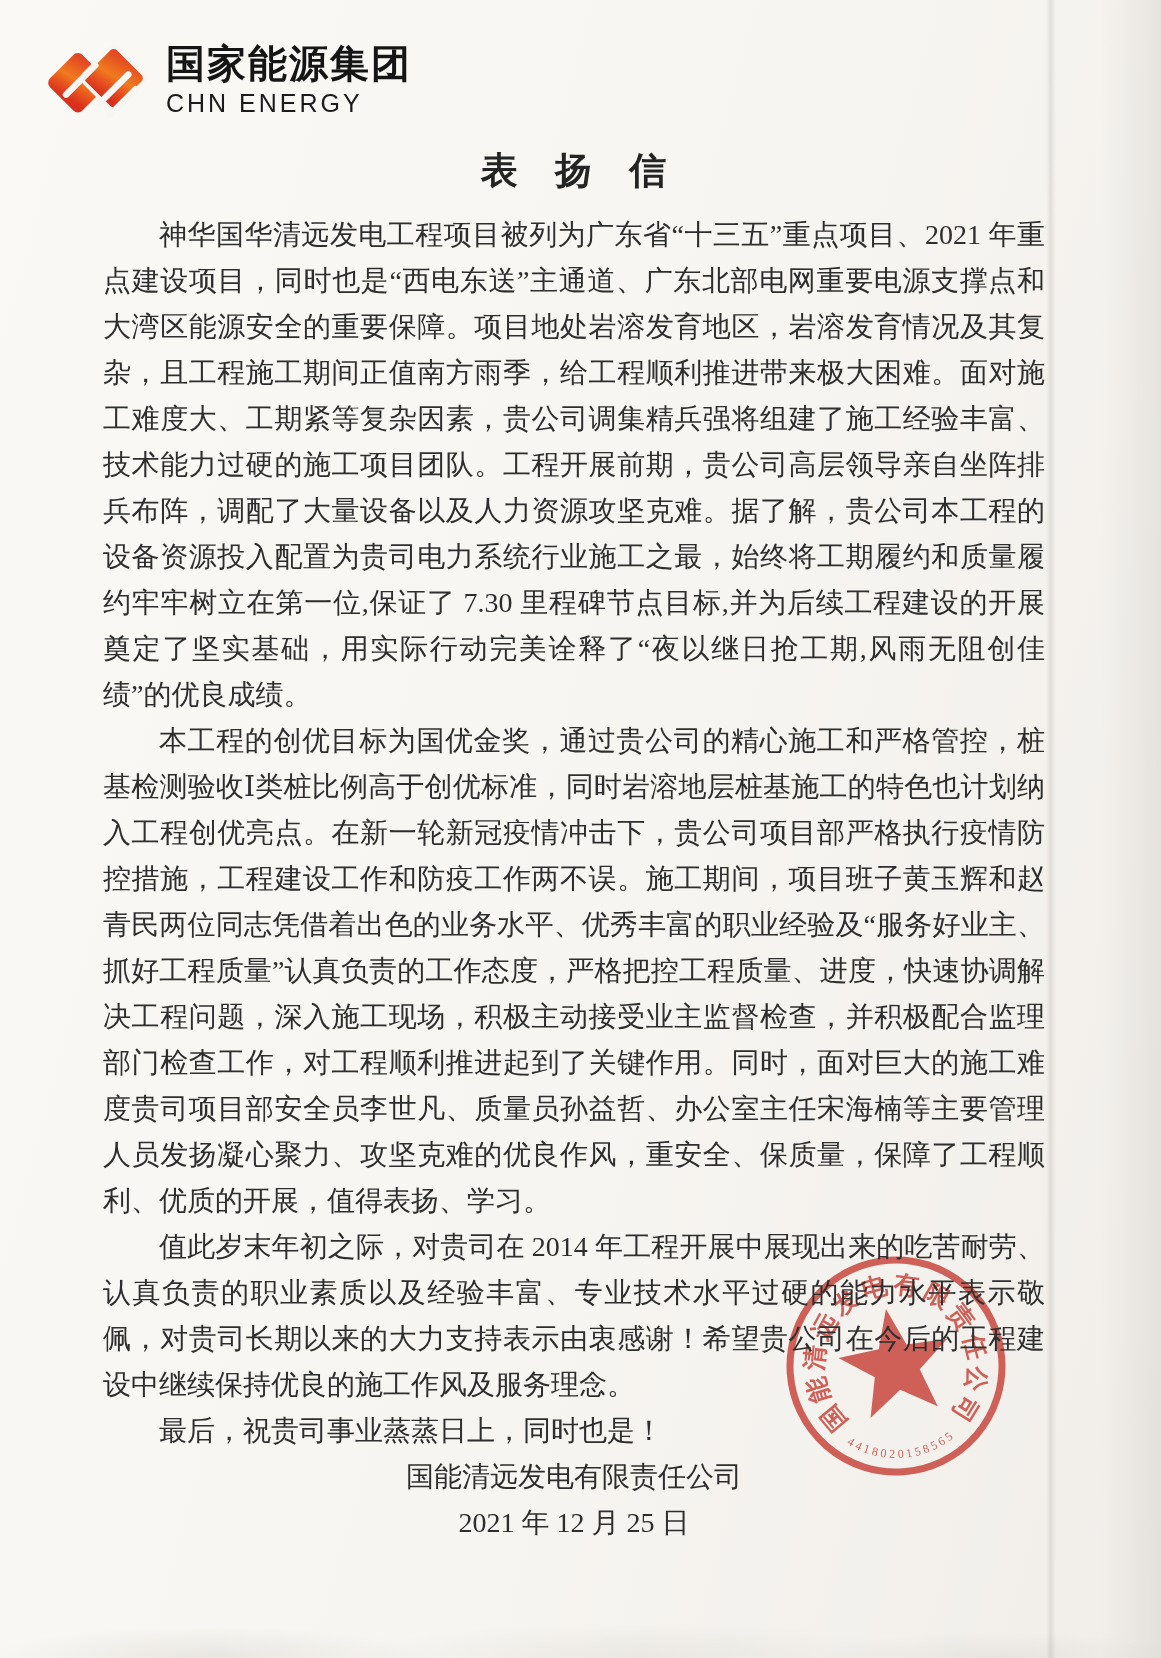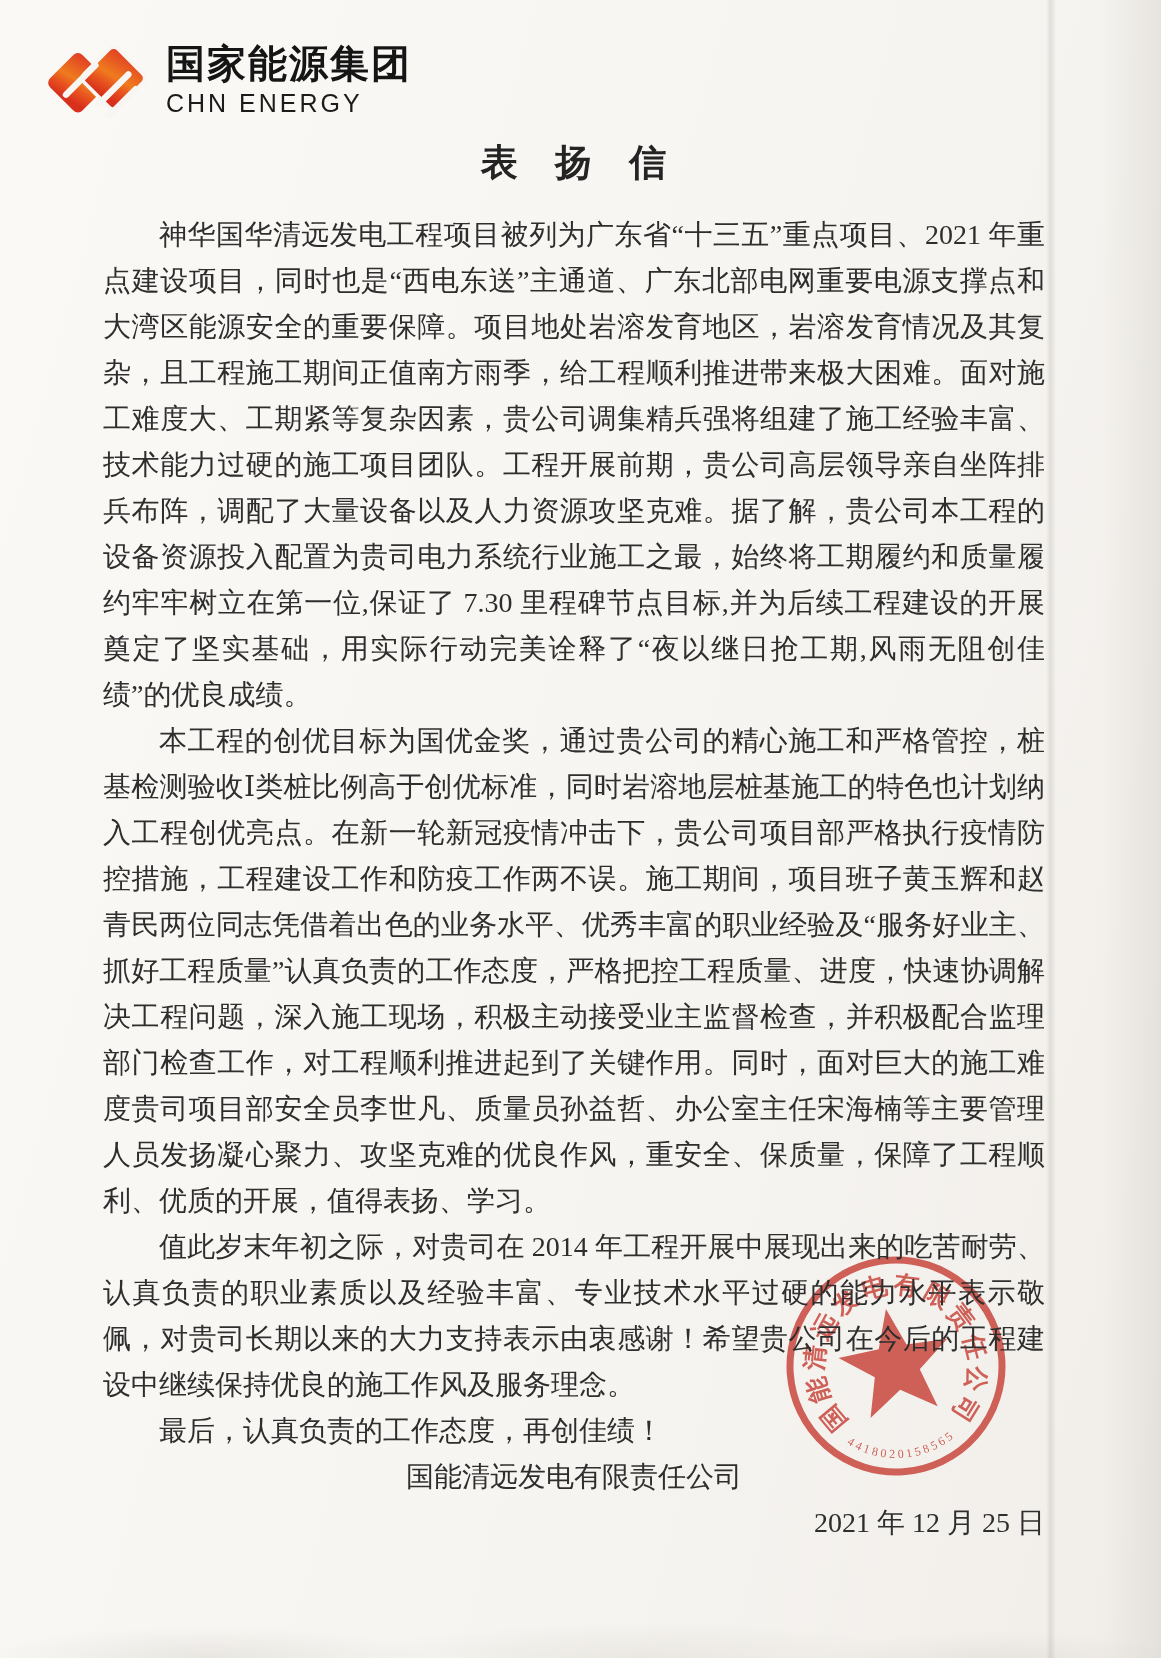--- a/index.html
+++ b/index.html
@@ -20,30 +20,30 @@
       radial-gradient(ellipse 260px 38px at 86% 100%,rgba(120,112,100,.09),transparent 70%);}
 
   .logo{position:absolute;left:44px;top:36px;display:flex;align-items:center}
   .logo-icon{width:110px;height:88px;flex:0 0 auto}
   .logo-text{margin-left:12px}
   .logo-cn{font-family:"Liberation Sans","DejaVu Sans",sans-serif;font-weight:700;
     font-size:39px;letter-spacing:2px;color:#151515;line-height:1.15}
   .logo-en{font-family:"Liberation Sans","DejaVu Sans",sans-serif;font-weight:400;
     font-size:25px;letter-spacing:3px;color:#1b1b1b;margin-top:2px}
 
-  .title{position:absolute;left:0;right:0;top:138px;margin:0;text-align:center;
+  .title{position:absolute;left:0;right:0;top:138px;margin:8px;text-align:center;
     font-size:37px;font-weight:700;letter-spacing:14px;color:#242424}
 
   .body{position:absolute;left:103px;top:212px;width:942px;z-index:2;
     font-size:28px;line-height:46px;text-align:justify;text-justify:inter-character}
   .body p{margin:0;padding:0}
   .salutation{text-indent:0}
   .para{text-indent:2em}
   .sig-line{text-align:center;padding-right:16px}
-  .date-line{text-align:right;padding-right:30px}
+  .date-line{text-align:center;padding-right:30px}
 
   .seal{position:absolute;left:776px;top:1246px;width:240px;height:240px;z-index:1;
     opacity:.84;transform:rotate(-4deg)}
   .seal svg{width:100%;height:100%;display:block}
 </style>
 </head>
 <body>
 
 <div class="page">
 
@@ -100,19 +100,19 @@
         <textPath id="seal-number-text" href="#numArc" startOffset="50%" text-anchor="middle">4418020158565</textPath>
       </text>
     </svg>
   </div>
 
   <main class="body">
     <div id="paragraphs">
         <p class="para">神华国华清远发电工程项目被列为广东省“十三五”重点项目、2021 年重点建设项目，同时也是“西电东送”主通道、广东北部电网重要电源支撑点和大湾区能源安全的重要保障。项目地处岩溶发育地区，岩溶发育情况及其复杂，且工程施工期间正值南方雨季，给工程顺利推进带来极大困难。面对施工难度大、工期紧等复杂因素，贵公司调集精兵强将组建了施工经验丰富、技术能力过硬的施工项目团队。工程开展前期，贵公司高层领导亲自坐阵排兵布阵，调配了大量设备以及人力资源攻坚克难。据了解，贵公司本工程的设备资源投入配置为贵司电力系统行业施工之最，始终将工期履约和质量履约牢牢树立在第一位,保证了 7.30 里程碑节点目标,并为后续工程建设的开展奠定了坚实基础，用实际行动完美诠释了“夜以继日抢工期,风雨无阻创佳绩”的优良成绩。</p>
         <p class="para">本工程的创优目标为国优金奖，通过贵公司的精心施工和严格管控，桩基检测验收Ⅰ类桩比例高于创优标准，同时岩溶地层桩基施工的特色也计划纳入工程创优亮点。在新一轮新冠疫情冲击下，贵公司项目部严格执行疫情防控措施，工程建设工作和防疫工作两不误。施工期间，项目班子黄玉辉和赵青民两位同志凭借着出色的业务水平、优秀丰富的职业经验及“服务好业主、抓好工程质量”认真负责的工作态度，严格把控工程质量、进度，快速协调解决工程问题，深入施工现场，积极主动接受业主监督检查，并积极配合监理部门检查工作，对工程顺利推进起到了关键作用。同时，面对巨大的施工难度贵司项目部安全员李世凡、质量员孙益哲、办公室主任宋海楠等主要管理人员发扬凝心聚力、攻坚克难的优良作风，重安全、保质量，保障了工程顺利、优质的开展，值得表扬、学习。</p>
         <p class="para">值此岁末年初之际，对贵司在 2014 年工程开展中展现出来的吃苦耐劳、认真负责的职业素质以及经验丰富、专业技术水平过硬的能力水平表示敬佩，对贵司长期以来的大力支持表示由衷感谢！希望贵公司在今后的工程建设中继续保持优良的施工作风及服务理念。</p>
-        <p class="para">最后，认真负责的工作态度，再创佳绩！</p>
+        <p class="para">最后，祝贵司事业蒸蒸日上，同时也是！</p>
       </div>
     <p class="sig-line">国能清远发电有限责任公司</p>
     <p class="date-line">2021 年 12 月 25 日</p>
   </main>
 
 </div>
 
 </body></html>

